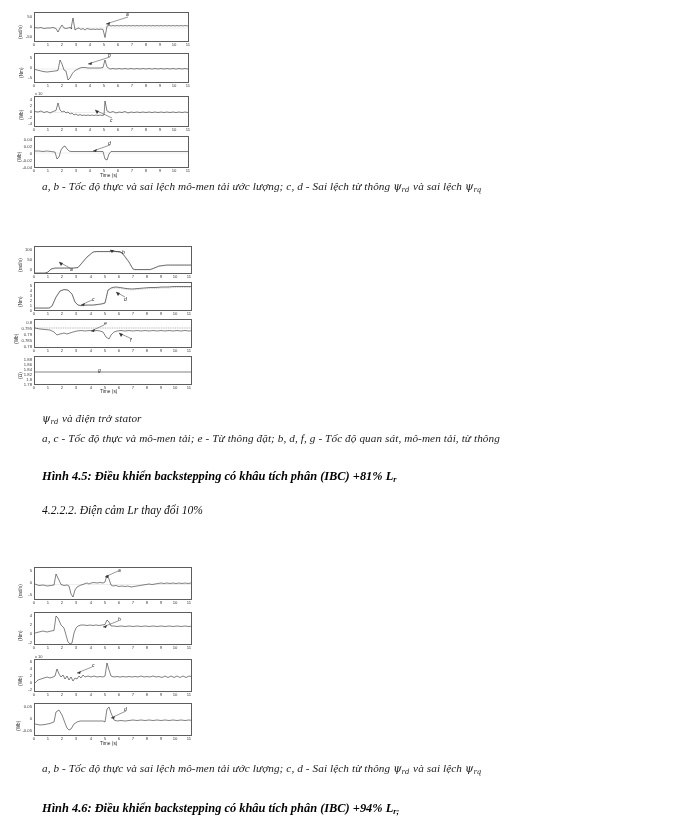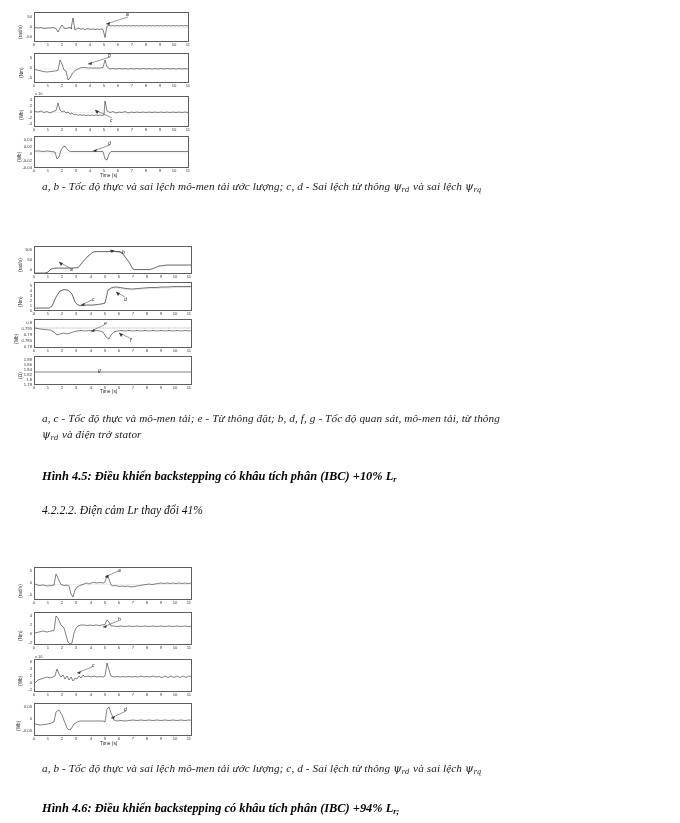--- a/index.html
+++ b/index.html
@@ -414,34 +414,34 @@
       <div class="xtick" style="left:117px; top:30px; width:8px;">7</div>
       <div class="xtick" style="left:131px; top:30px; width:8px;">8</div>
       <div class="xtick" style="left:145px; top:30px; width:8px;">9</div>
       <div class="xtick" style="left:159px; top:30px; width:8px;">10</div>
       <div class="xtick" style="left:173px; top:30px; width:8px;">11</div>
       <div class="xlabel" style="left:88px; top:34px;">Time (s)</div>
     </div>
   </div>
 
   <div class="caption" style="left:42px; top:410px; width:600px;">
-    <div>a, c - Tốc độ thực và mô-men tải; e - Từ thông đặt; b, d, f, g - Tốc độ quan sát, mô-men tải, từ thông</div>
     <div>
       <span class="psi">
         <span>ψ</span><sub>rd</sub>
       </span>
       <span>và điện trở stator</span>
     </div>
+    <div>a, c - Tốc độ thực và mô-men tải; e - Từ thông đặt; b, d, f, g - Tốc độ quan sát, mô-men tải, từ thông</div>
   </div>
 
   <div class="figtitle" style="left:42px; top:468px; width:600px;">
-    <span>Hình 4.5: Điều khiển backstepping có khâu tích phân (IBC) +10% L</span><sub>r</sub>
-  </div>
-
-  <div class="secheading" style="left:42px; top:503px; width:600px;">4.2.2.2. Điện cảm Lr thay đổi 41%</div>
+    <span>Hình 4.5: Điều khiển backstepping có khâu tích phân (IBC) +81% L</span><sub>r</sub>
+  </div>
+
+  <div class="secheading" style="left:42px; top:503px; width:600px;">4.2.2.2. Điện cảm Lr thay đổi 10%</div>
 
 
   <div class="figure" style="left:12px; top:566px; width:200px; height:180px;">
 
     <div style="position:absolute;left:0;top:0;width:200px;height:44px;">
       <div class="ylabel" style="left:6px; top:32px;">(rad/s)</div>
       <div class="ytick" style="left:4px; top:2px; width:16px;">5</div>
       <div class="ytick" style="left:4px; top:14px; width:16px;">0</div>
       <div class="ytick" style="left:4px; top:26px; width:16px;">-5</div>
       <div class="subplot" style="left:22px; top:1px; width:158px; height:33px;">

